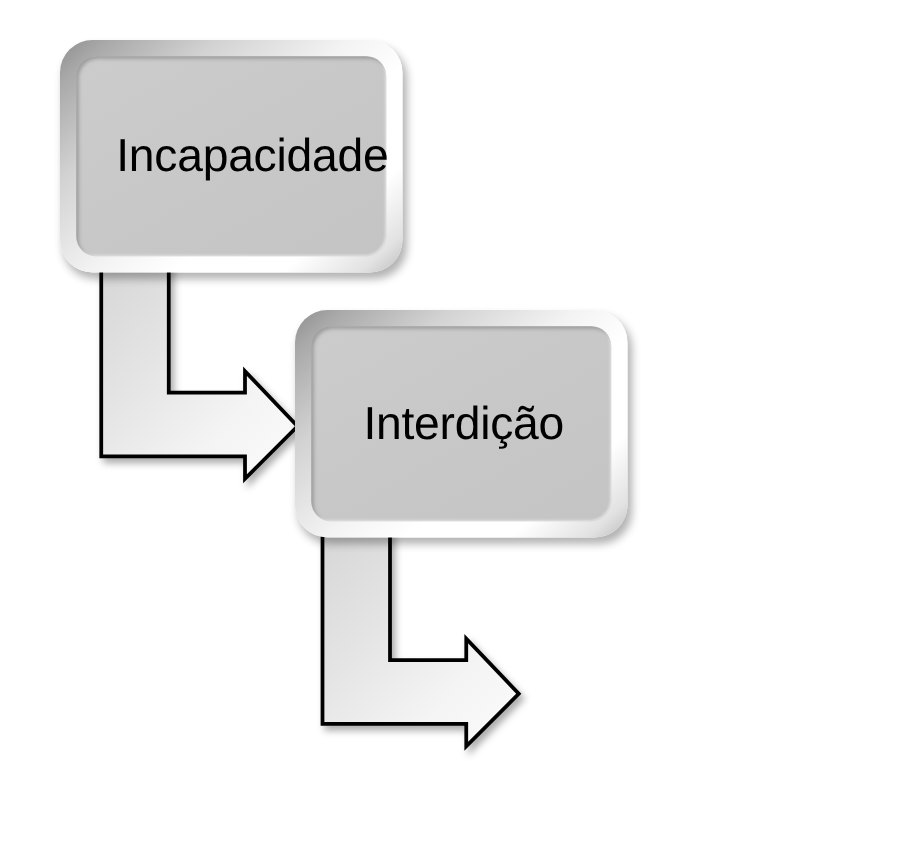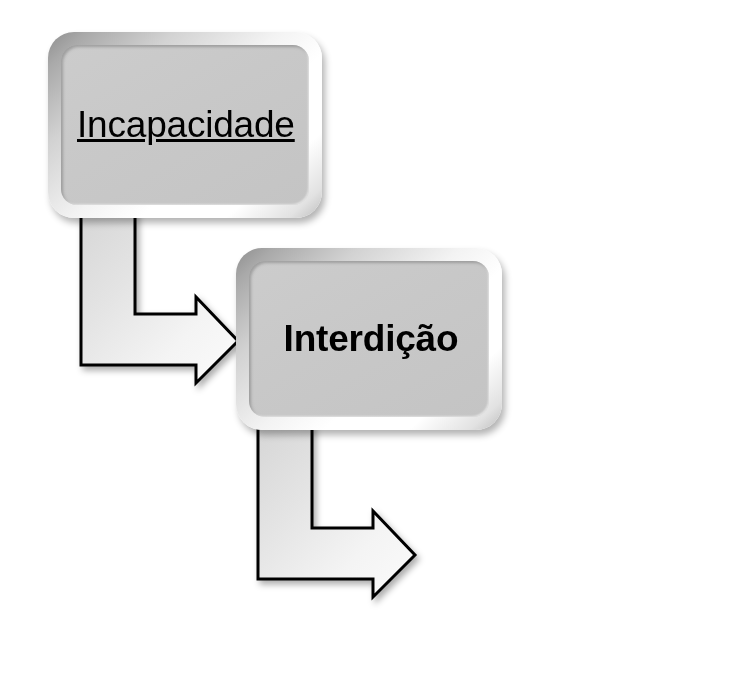--- a/index.html
+++ b/index.html
@@ -72,22 +72,22 @@
     letter-spacing: -0.2px;
     text-align: center;
     white-space: nowrap;
   }
 
   
   #node-incapacidade { left: 48px;  top: 32px;  width: 274px; height: 186px; }
   #node-interdicao   { left: 236px; top: 248px; width: 266px; height: 182px; }
   #node-curatela     { left: 412px; top: 463px; width: 266px; height: 180px; }
 
-  #node-incapacidade .node-label { padding-left: 16px; text-align: left; text-decoration: underline; }
-  #node-interdicao   .node-label { padding-left: 4px; font-weight: bold; }
+  #node-incapacidade .node-label { padding-left: 32px; text-align: left; }
+  #node-interdicao   .node-label { padding-left: 4px; }
   #node-curatela     .node-label { padding-left: 4px; }
 </style>
 </head>
 <body>
 
 <div id="diagram">
 
   <svg id="connectors" viewBox="0 0 730 686" xmlns="http://www.w3.org/2000/svg">
     <defs>
       <linearGradient id="arrowGrad" x1="0" y1="0" x2="1" y2="1">

